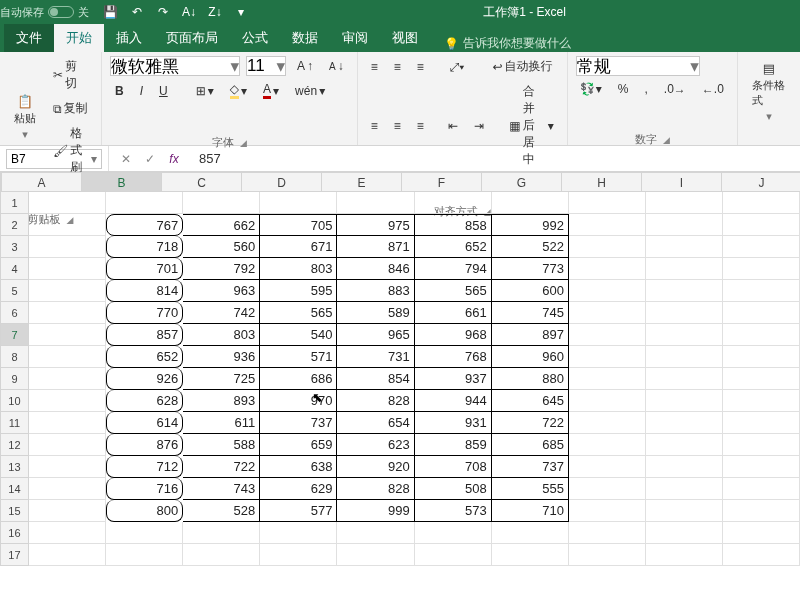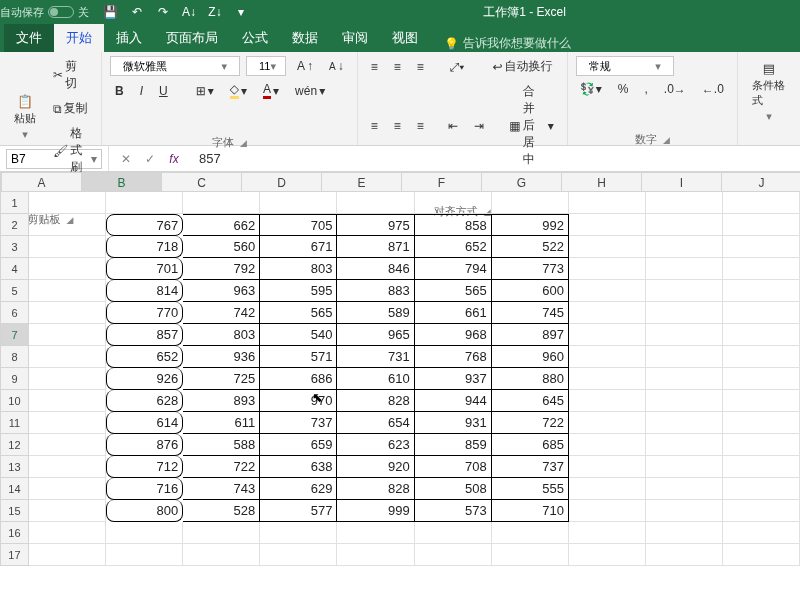--- a/index.html
+++ b/index.html
@@ -10,34 +10,34 @@
 .titlebar .autosave { display:flex; align-items:center; gap:4px; }
 .titlebar .toggle { width: 26px; height: 12px; border:1px solid #8fbfa3; border-radius:6px; position:relative; }
 .titlebar .toggle::before { content:""; width:8px;height:8px;border-radius:50%;background:#8fbfa3;position:absolute;left:1px;top:1px;}
 .qat { display:flex; gap:10px; margin-left:14px; align-items:center;}
 .qat span { width:16px;height:16px; display:flex;align-items:center;justify-content:center;font-size:12px;color:#fff;}
 .title-center { flex:1; text-align:center; font-size:12px; color:#ffffff; }
 
 
 .tabs { background:#217346; height:28px; display:flex; align-items:flex-end; padding:0 4px; color:#fff; font-size:13px;}
 .tab { padding:5px 12px; cursor:pointer; }
-.tab.active { background:#f3f3f3; color:#1d4ed8; }
+.tab.active { background:#f3f3f3; color:#0f766e; }
 .telltext { margin-left:14px; color:#d0e8d8; font-size:12px; display:flex;align-items:center;gap:4px;}
 
 
 .ribbon { background:#f3f3f3; height:94px; border-bottom:1px solid #d4d4d4; display:flex; }
 .group { border-right:1px solid #e0e0e0; padding:4px 8px 2px 8px; display:flex; flex-direction:column; justify-content:space-between; position:relative;}
 .group-label { text-align:center; font-size:11px; color:#666; padding-bottom:2px; display:flex;justify-content:center;align-items:center;gap:6px;margin-top:34px;}
 .group-launcher { font-size:9px; color:#888; }
 .group .rows { display:flex; flex-direction:column; gap:4px; flex:1;}
 .hstack { display:flex; align-items:center; gap:6px;}
 .btn { padding:1px 4px; border:1px solid transparent; font-size:12px; color:#333; display:flex;align-items:center;gap:2px;}
 .bigbtn { display:flex; flex-direction:column; align-items:center; padding:4px 6px; font-size:11px; color:#333; gap:2px;}
 .icon-box { width:16px;height:16px; display:inline-flex;align-items:center;justify-content:center; font-size:13px;}
-select.fake, .combo { border:1px solid #c8c8c8; background:#fff; height:20px; font-size:11px; padding:0 12px;}
+select.fake, .combo { border:1px solid #c8c8c8; background:#fff; height:20px; font-size:17px; padding:0 0;}
 .combo { width:130px; display:flex;align-items:center;justify-content:space-between;}
 .combo.small { width:40px;}
 
 
 .formula-bar { height:26px; border-bottom:1px solid #d4d4d4; display:flex; align-items:center; background:#fff;}
 .namebox { width:96px; border:1px solid #c8c8c8; margin:2px 6px; height:20px; font-size:12px; padding:0 4px; display:flex;align-items:center;justify-content:space-between;}
 .fx-area { display:flex; align-items:center; gap:10px; border-left:1px solid #e0e0e0; height:100%; padding:0 10px;}
 .fx-area .fx-btn { color:#888; font-size:12px; width:14px; text-align:center;}
 .formula-input { flex:1; padding:0 8px; font-size:13px; color:#333;}
 .colheads { height:20px; display:flex; }
@@ -177,21 +177,21 @@
     </div>
     <div class="group-label">
         <span>对齐方式</span>
         <span class="group-launcher">◢</span>
       </div>
   </div>
 
   <div class="group">
     <div class="rows">
       <div class="hstack">
-        <div class="combo" style="width:98px">
+        <div class="combo" style="width:124px">
             <span>常规</span>
             <span class="grey">▾</span>
           </div>
       </div>
       <div class="hstack">
         <span class="btn">💱▾</span>
         <span class="btn">%</span>
         <span class="btn">,</span>
         <span class="btn">.0→</span>
         <span class="btn">←.0</span>
@@ -345,21 +345,21 @@
         <div class="cell"></div>
         <div class="cell"></div>
         <div class="cell"></div>
       </div>
       <div class="row">
         <div class="rh">9</div>
         <div class="cell"></div>
         <div class="cell data firstcol">926</div>
         <div class="cell data">725</div>
         <div class="cell data">686</div>
-        <div class="cell data">610</div>
+        <div class="cell data">854</div>
         <div class="cell data">937</div>
         <div class="cell data">880</div>
         <div class="cell"></div>
         <div class="cell"></div>
         <div class="cell"></div>
       </div>
       <div class="row">
         <div class="rh">10</div>
         <div class="cell"></div>
         <div class="cell data firstcol">628</div>

